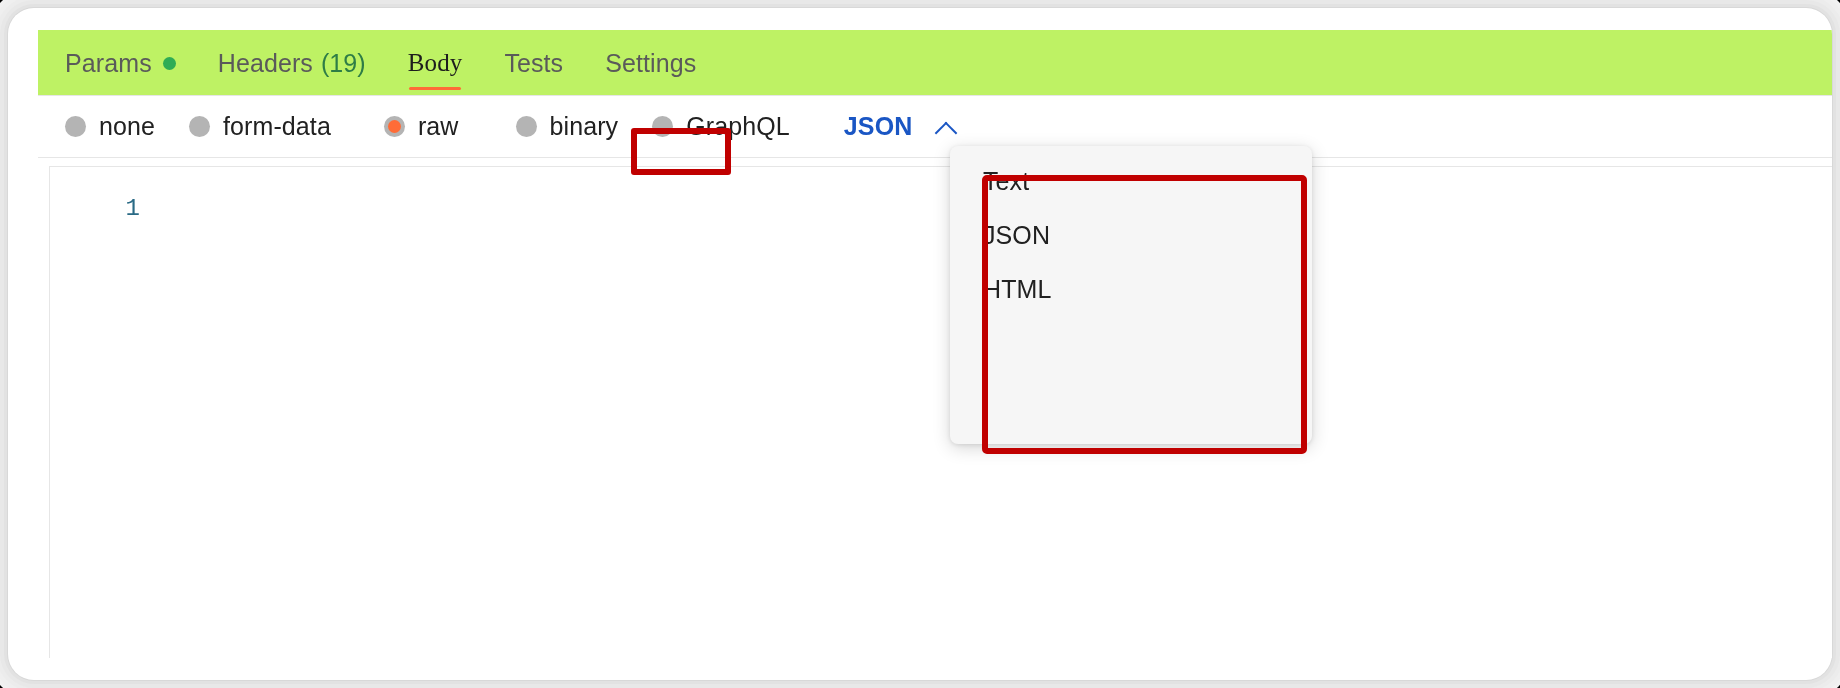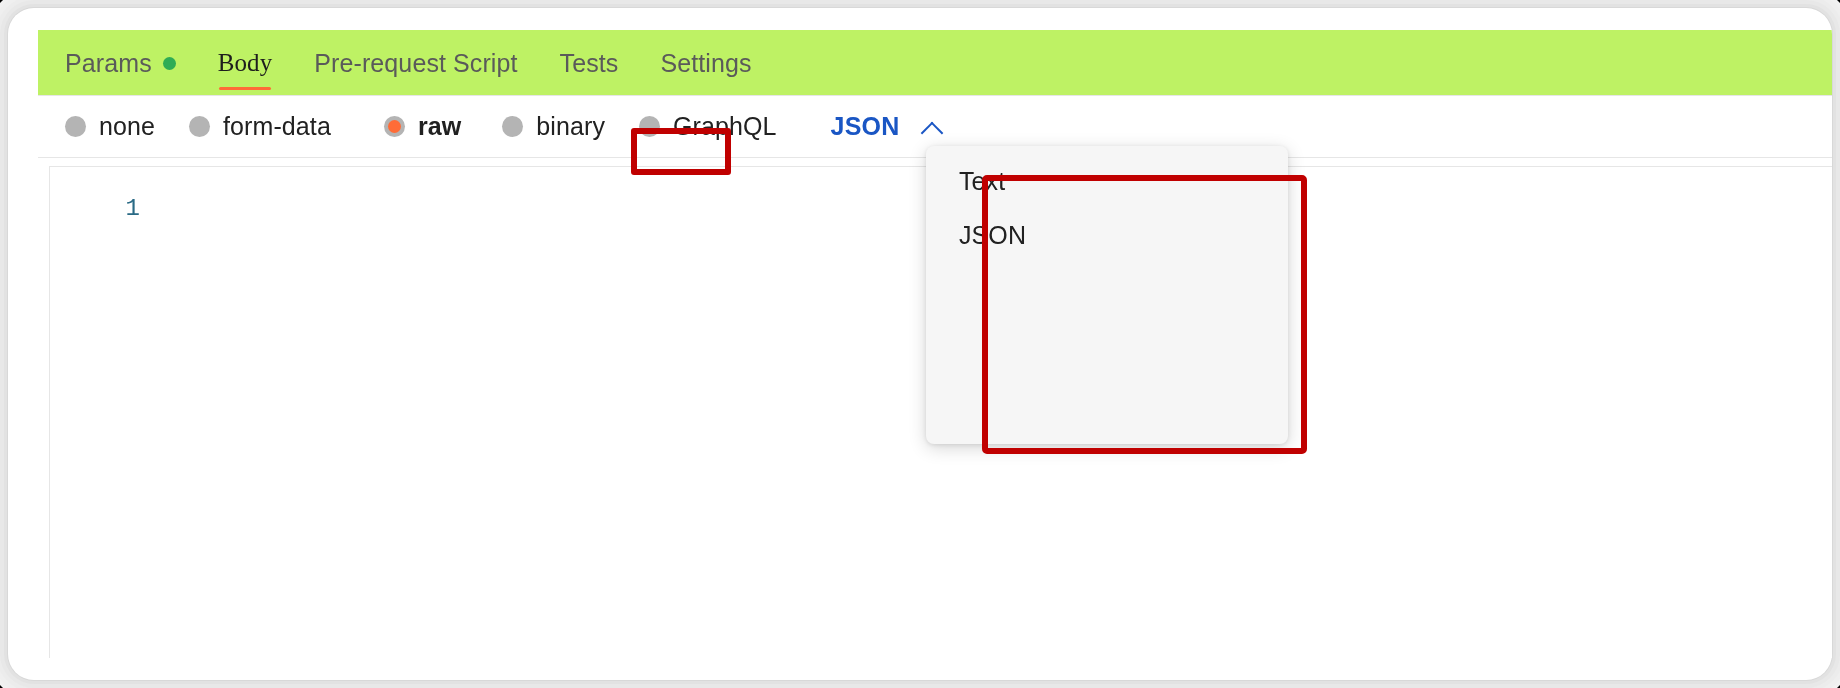--- a/index.html
+++ b/index.html
@@ -137,21 +137,21 @@
   }
 
   
   #raw-slot {
     position: relative;
     margin-right: 22px;
     padding: 0 19px;
     display: flex;
     align-items: center;
   }
-  #raw-slot .radio-opt { margin-right: 0; font-weight: bold; }
+  #raw-slot .radio-opt { margin-right: 16px; }
 
   
   #json-trigger {
     display: flex;
     align-items: center;
     margin-left: 20px;
     cursor: pointer;
   }
   #json-trigger .jlabel {
     font-size: 25px;
@@ -207,21 +207,21 @@
   #codearea {
     position: absolute;
     left: 108px; top: 0;
     right: 0; bottom: 0;
     background: #ffffff;
   }
 
   
   #dropdown-wrap {
     position: absolute;
-    left: 888px;
+    left: 912px;
     top: 116px;
     width: 322px;
     height: 298px;
   }
   #dropdown-panel {
     position: absolute;
     left: 0; top: 0;
     width: 362px;
     height: 298px;
     background: #f6f6f6;
@@ -270,26 +270,27 @@
 <body>
 
 <div id="frame">
   <div id="page">
 
     <div id="tabbar">
       <div class="tab">
         <span>Params</span>
         <span class="dot"></span>
       </div>
+      <div class="tab">
+        <span>Headers</span>
+        <span class="count">(19)</span>
+      </div>
       <div class="tab active">
         <span>Body</span>
         <span class="underline"></span>
-      </div>
-      <div class="tab">
-        <span>Pre-request Script</span>
       </div>
       <div class="tab">
         <span>Tests</span>
       </div>
       <div class="tab">
         <span>Settings</span>
       </div>
     </div>
 
     <div id="typerow">
@@ -336,20 +337,23 @@
     </div>
 
     <div id="dropdown-wrap">
       <div id="dropdown-panel">
         <div class="menu-item">
           <span>Text</span>
         </div>
         <div class="menu-item">
           <span>JSON</span>
         </div>
+        <div class="menu-item">
+          <span>HTML</span>
+        </div>
       </div>
     </div>
 
     <div class="annot" id="annot-raw"></div>
     <div class="annot" id="annot-menu"></div>
 
   </div>
 </div>
 
 </body></html>

